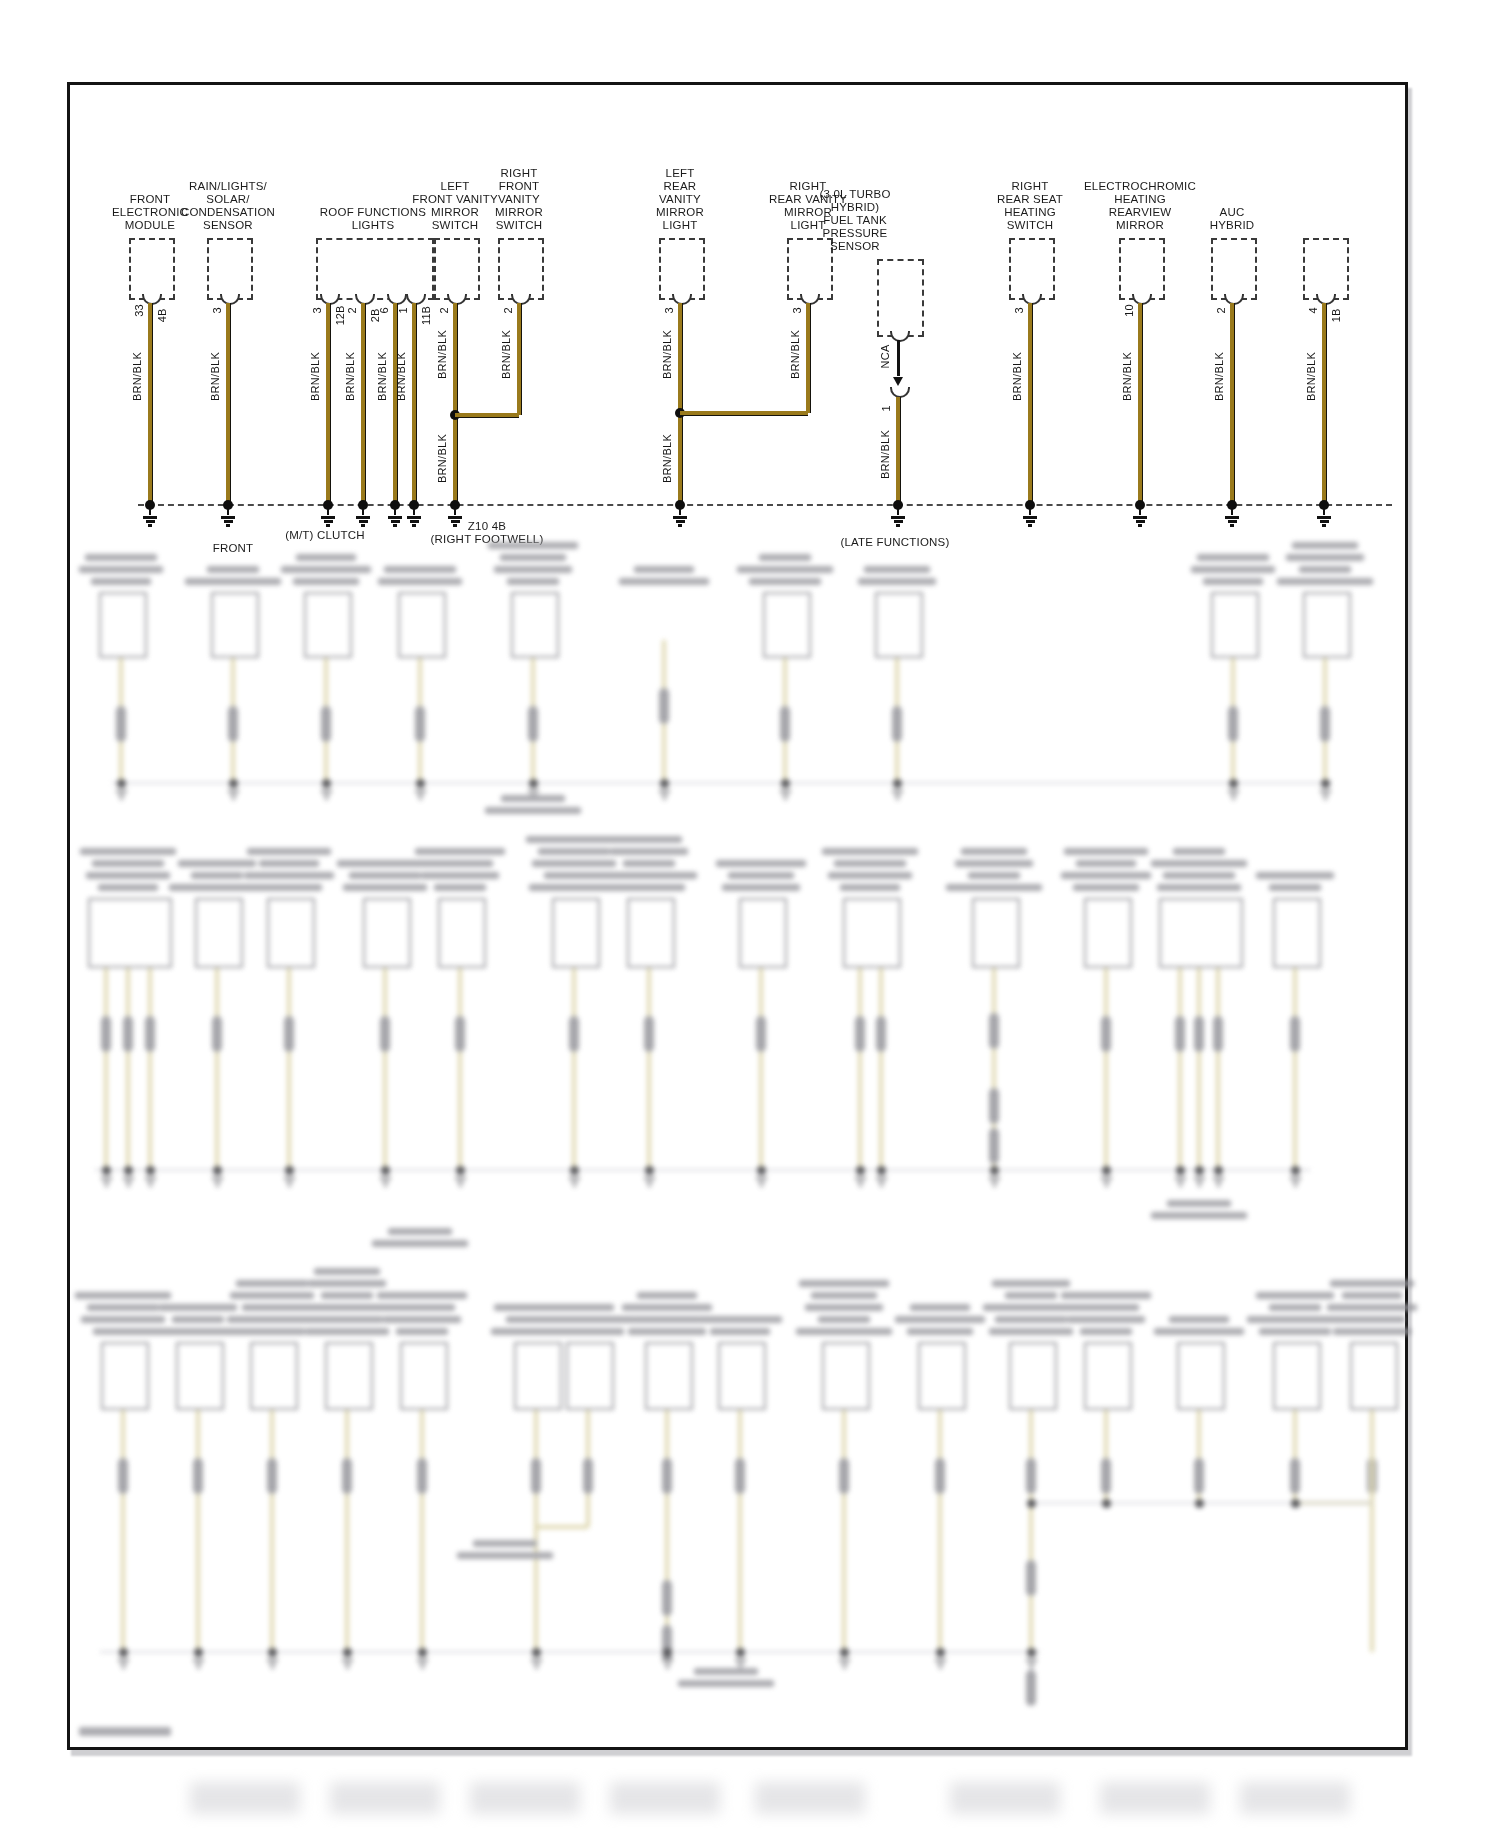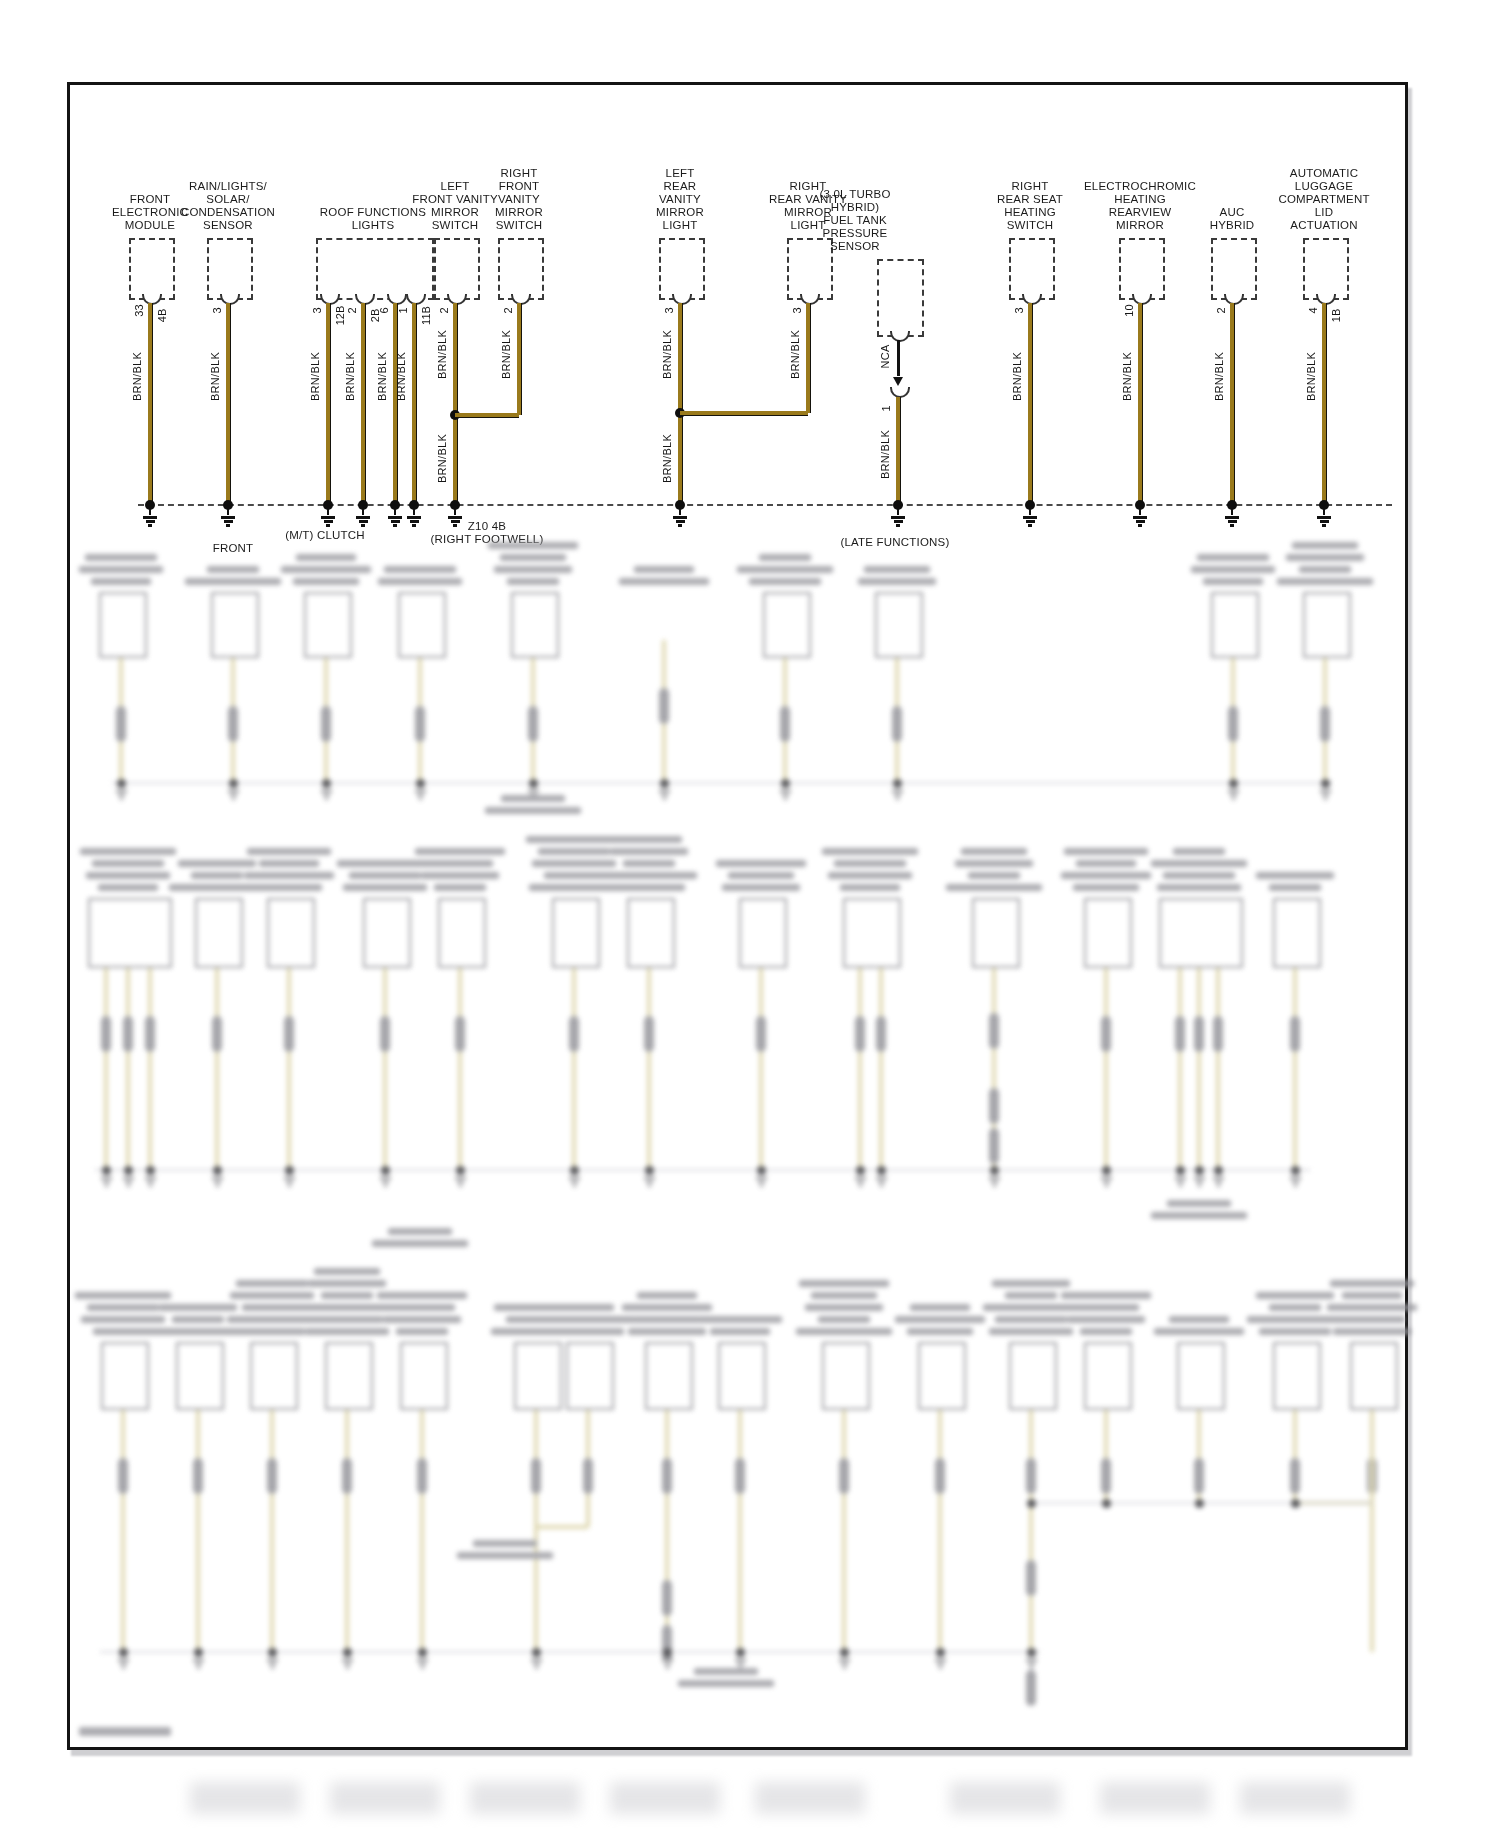--- a/index.html
+++ b/index.html
@@ -162,25 +162,20 @@
     <div class="vpin" style="left: 1111px; top: 304px;">10</div>
     <div class="wire" style="left: 1138px; top: 303px; height: 202px;"></div>
     <div class="vtext" style="left: 1082px; top: 370px;">BRN/BLK</div>
     <div class="clabel" style="left: 1142px; top: 206px; width: 180px;">AUC
 HYBRID</div>
     <div class="cbox" style="left: 1211px; top: 238px; width: 42px; height: 58px;"></div>
     <div class="bump" style="left: 1224px; top: 294px;"></div>
     <div class="vpin" style="left: 1203px; top: 304px;">2</div>
     <div class="wire" style="left: 1230px; top: 303px; height: 202px;"></div>
     <div class="vtext" style="left: 1174px; top: 370px;">BRN/BLK</div>
-    <div class="clabel" style="left: 1234px; top: 167px; width: 180px;">AUTOMATIC
-LUGGAGE
-COMPARTMENT
-LID
-ACTUATION</div>
     <div class="cbox" style="left: 1303px; top: 238px; width: 42px; height: 58px;"></div>
     <div class="bump" style="left: 1316px; top: 294px;"></div>
     <div class="vpin" style="left: 1295px; top: 304px;">4</div>
     <div class="vpin" style="left: 1318px; top: 309px;">1B</div>
     <div class="wire" style="left: 1322px; top: 303px; height: 202px;"></div>
     <div class="vtext" style="left: 1266px; top: 370px;">BRN/BLK</div>
     <div class="busline" style="left: 138px; top: 504px; width: 1254px;"></div>
     <div class="dot" style="left: 145px; top: 500px;"></div>
     <div class="gbar" style="left: 149px; top: 509px; width: 2px; height: 6px;"></div>
     <div style="position: absolute;">

